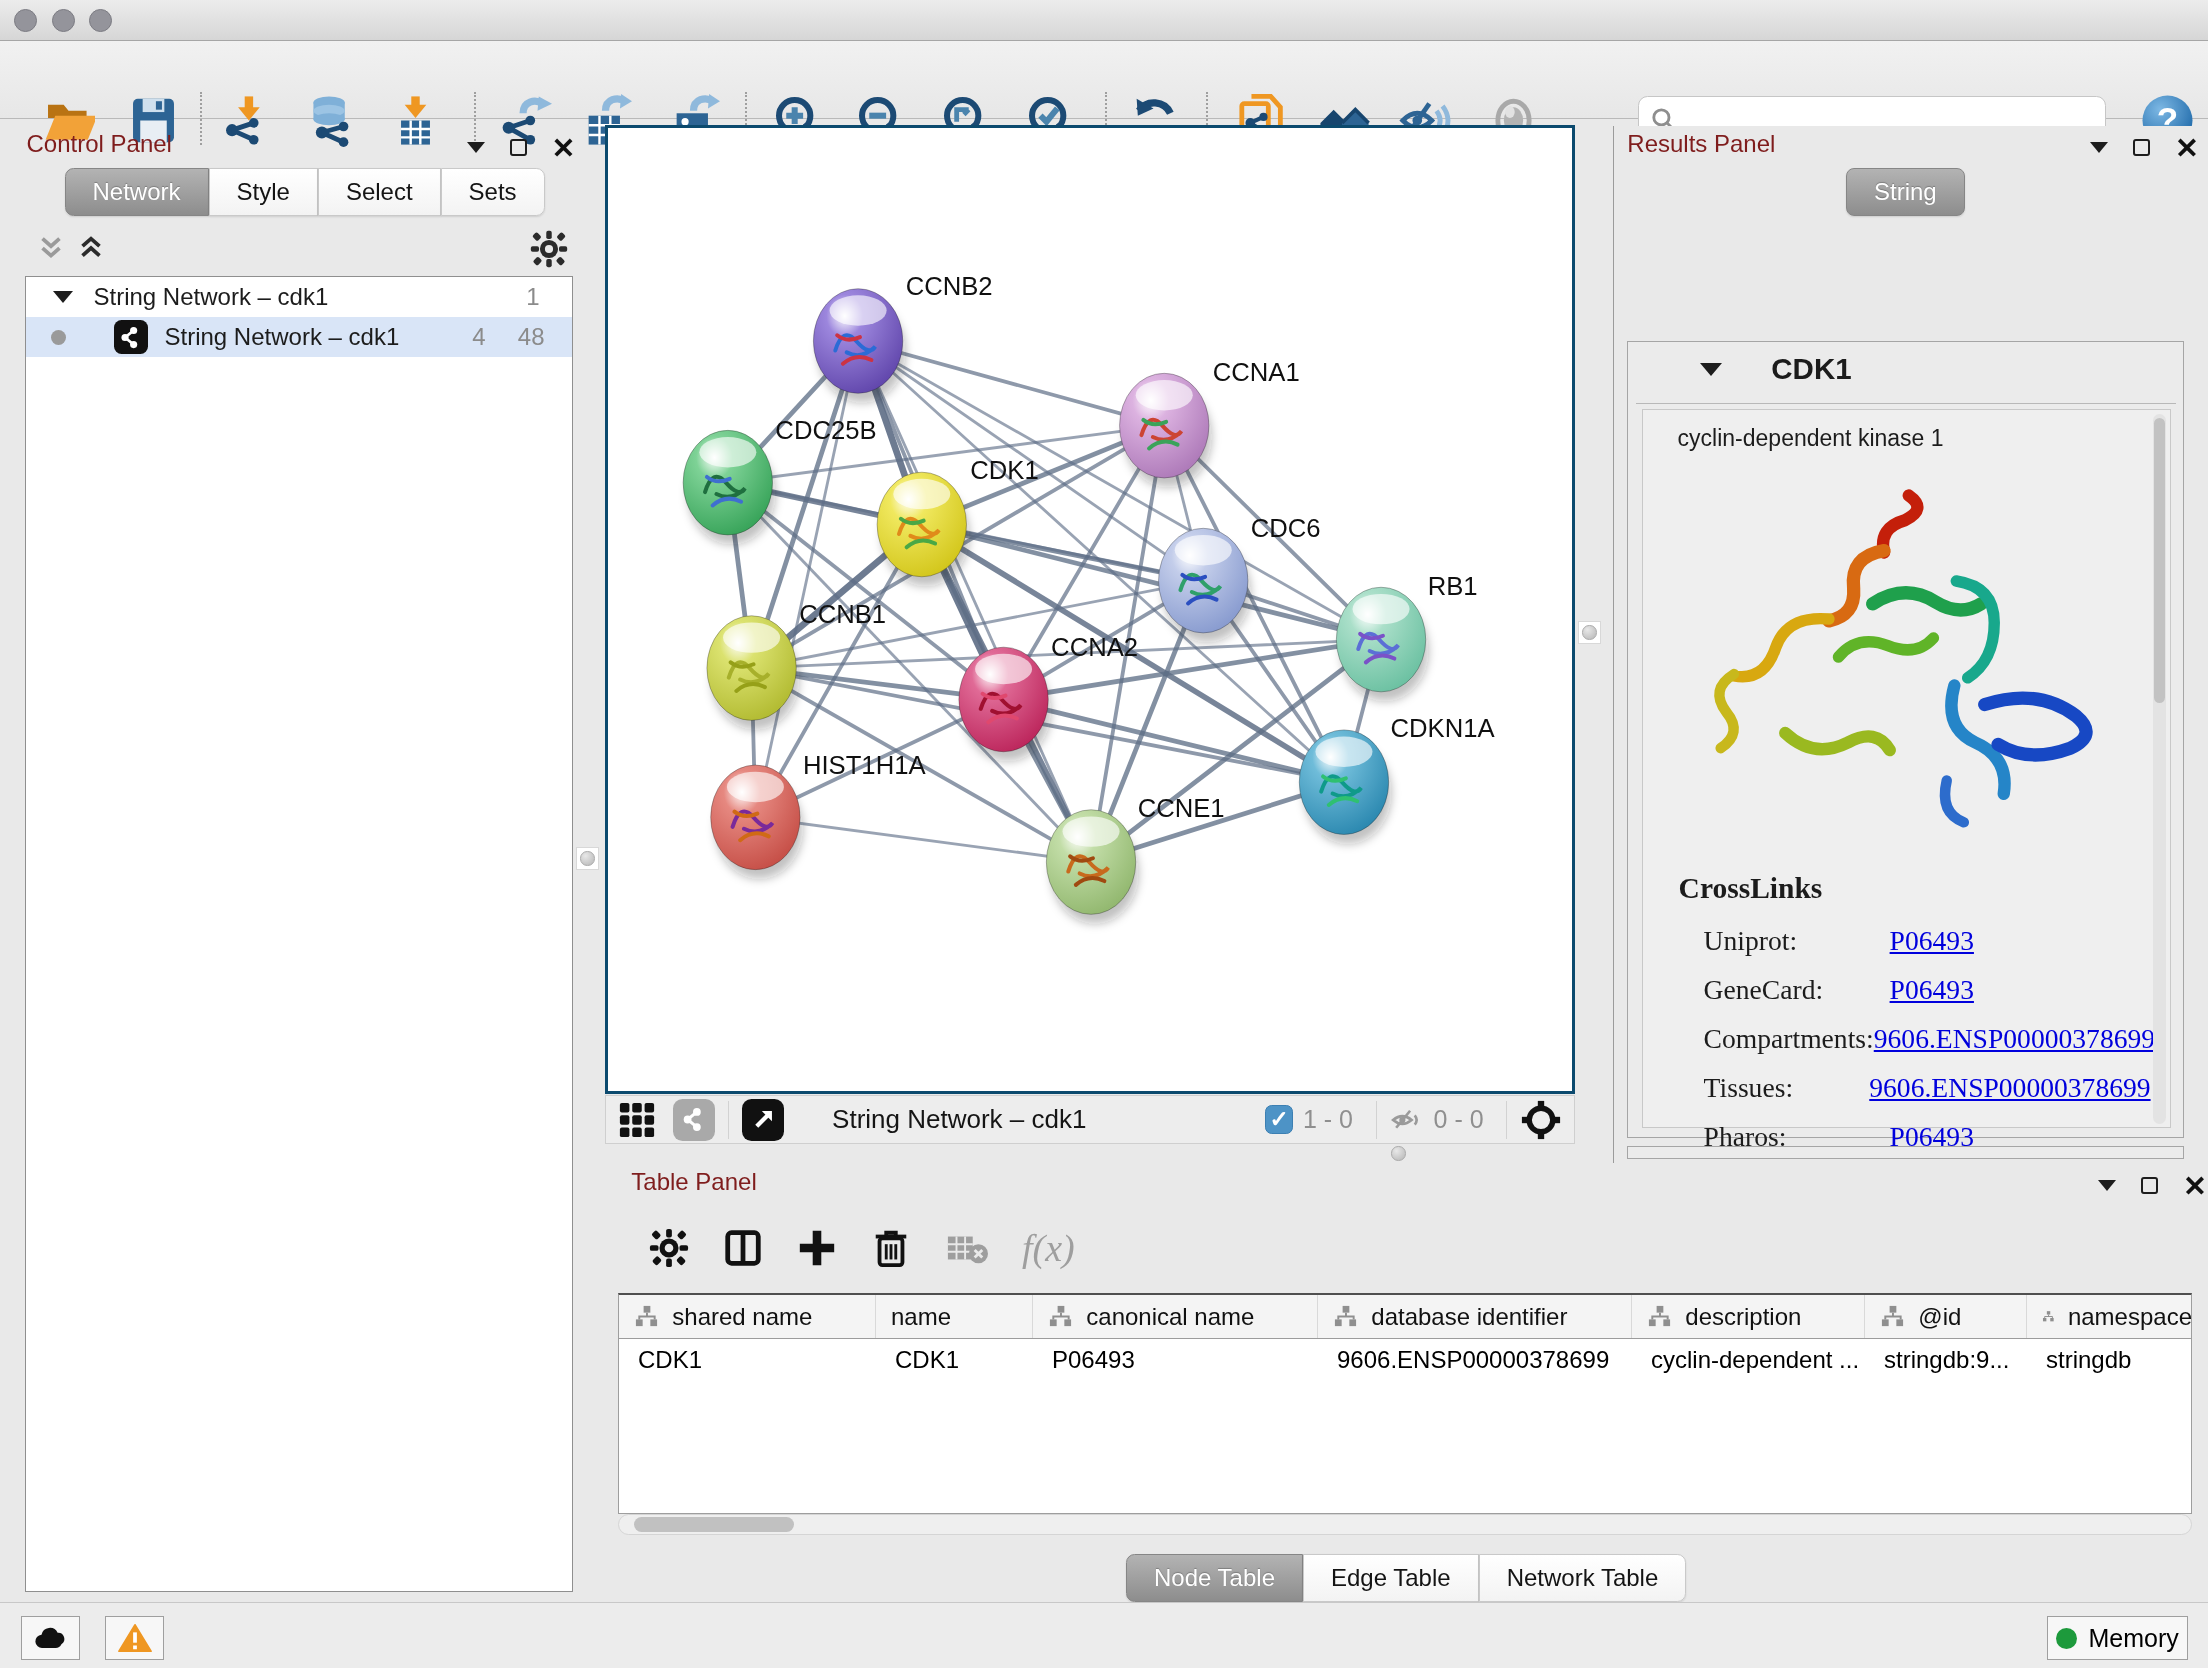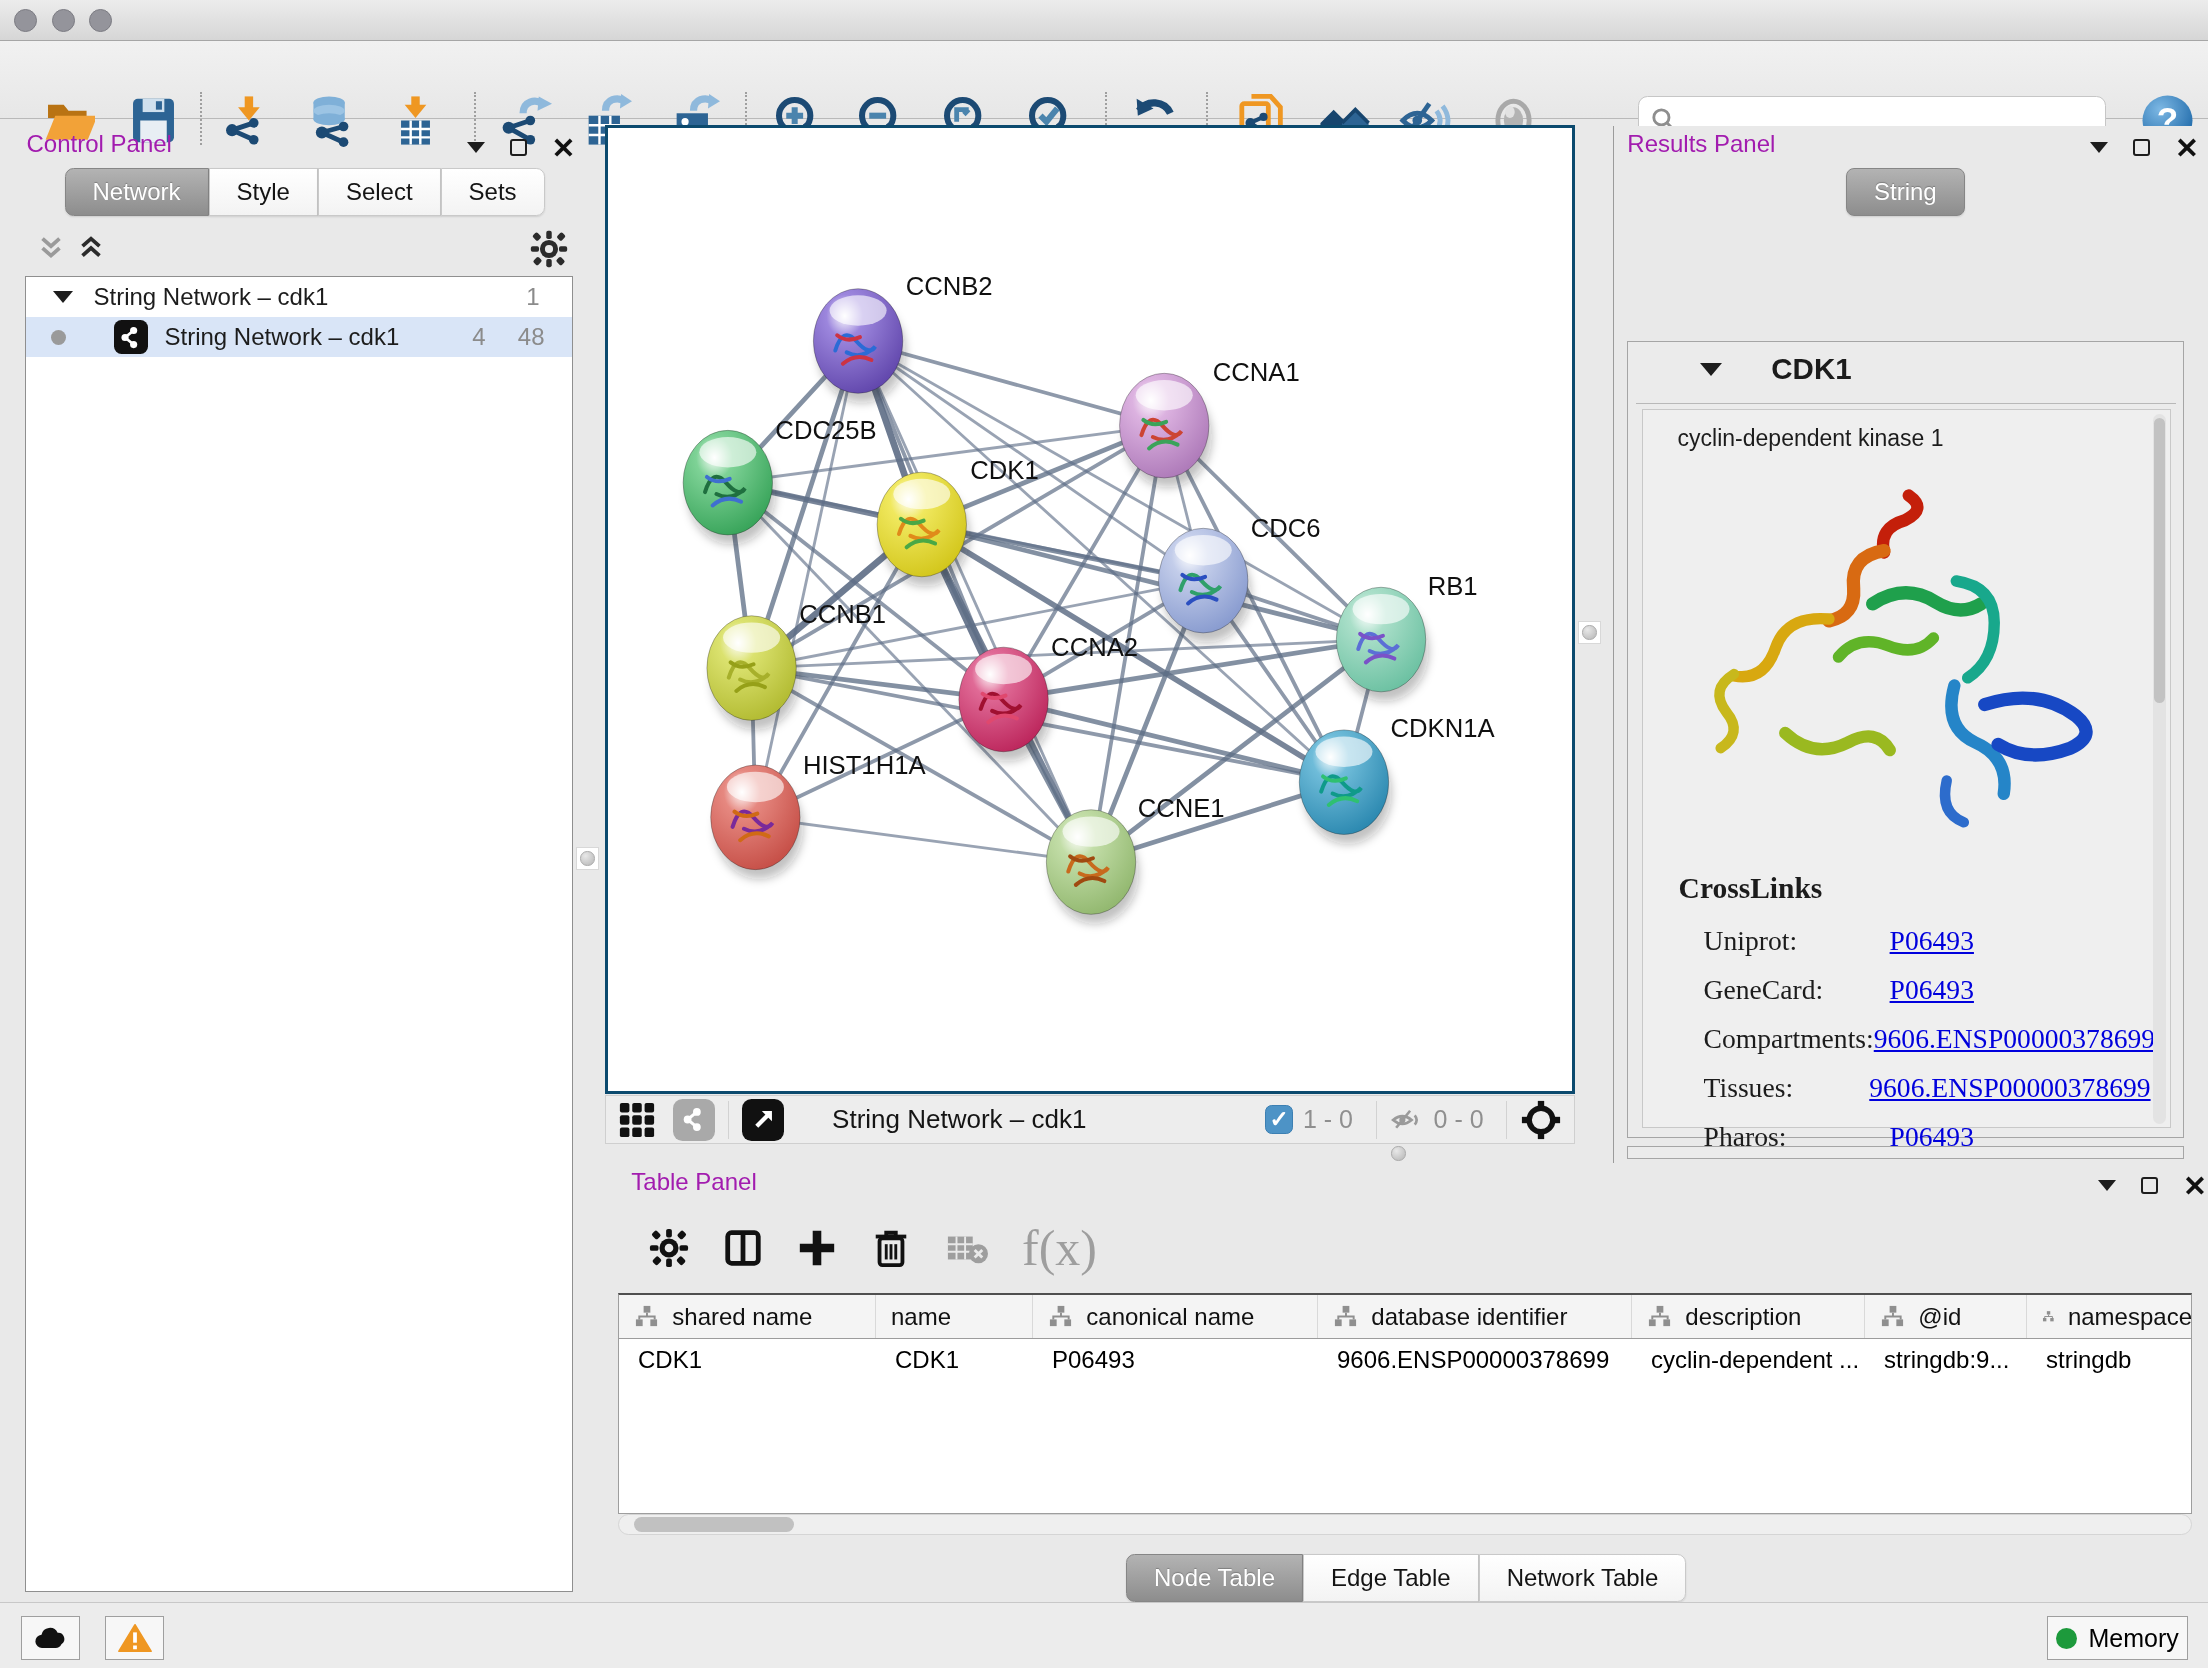--- a/index.html
+++ b/index.html
@@ -10,21 +10,21 @@
 #titlebar{left:0;top:0;width:2208px;height:41px;background:linear-gradient(#ececec,#d6d6d6);border-bottom:1px solid #a6a6a6;display:flex;align-items:center}
 .tlight{width:23px;height:23px;border-radius:50%;background:#94949b;border:1px solid #7c7c83;margin-left:14.3px}
 #win-title{position:absolute;left:0;right:0;text-align:center;font-size:27px;color:#3a3a3a}
 
 #toolbar{left:0;top:41px;width:2208px;height:78px;background:linear-gradient(#f1f1f1,#e7e7e7);border-bottom:1px solid #b9b9b9}
 .tbtn{position:absolute;top:48px;width:63px;height:63px;background:none;border:none;display:flex;align-items:center;justify-content:center;cursor:pointer}
 .tsep{position:absolute;top:51px;width:0;height:53px;border-left:2.9px dotted #9f9f9f}
 #searchbox{position:absolute;left:1638px;top:55px;width:468px;height:49px;background:#fff;border:1.9px solid #c6c6c6;border-radius:9.5px;display:flex;align-items:center;padding-left:11.4px}
 #searchbox input{border:none;outline:none;font-size:24px;width:399px;background:transparent;font-family:"Liberation Sans",sans-serif}
 
-.panel-hdr{font-size:24px;color:#a21caf}
+.panel-hdr{font-size:24px;color:#7f1d1d}
 .winctl{position:absolute;display:flex;align-items:center;gap:25px}
 .tri-down{width:0;height:0;border-left:9.5px solid transparent;border-right:9.5px solid transparent;border-top:11.4px solid #1d1d1d}
 .float-box{width:17px;height:17px;border:2.9px solid #1d1d1d;border-radius:2.9px;background:transparent}
 .close-x{font-size:28.5px;font-weight:bold;color:#111;line-height:1}
 .tabgrp{display:flex}
 .tab{height:48px;display:flex;align-items:center;justify-content:center;background:linear-gradient(#ffffff,#f3f3f3);border:1px solid #c9c9c9;color:#141414;font-size:24px;padding:0 27px;box-shadow:0 1px 1.9px rgba(0,0,0,.12)}
 .tab.sel{background:linear-gradient(#b3b3b3,#8d8d8d);color:#fff;border-color:#868686;text-shadow:0 -1px 1px rgba(0,0,0,.25)}
 .tab:first-child{border-radius:8.6px 0 0 8.6px}
 .tab:last-child{border-radius:0 8.6px 8.6px 0}
 .pushbtn{background:linear-gradient(#ffffff,#f5f5f5);border:1px solid #c2c2c2;border-radius:9.5px;box-shadow:0 1px 2.9px rgba(0,0,0,.2);font-size:25px;color:#0d0d0d;display:flex;align-items:center;justify-content:center;cursor:pointer;font-family:"Liberation Sans",sans-serif}
@@ -696,21 +696,21 @@
         <line x1="17" y1="18" x2="17" y2="34" stroke="#111" stroke-width="3"></line>
         <line x1="22" y1="18" x2="22" y2="34" stroke="#111" stroke-width="3"></line>
         <line x1="27" y1="18" x2="27" y2="34" stroke="#111" stroke-width="3"></line>
       </svg>
     <svg width="46" height="42" viewBox="0 0 48 44">
         <rect x="4" y="10" width="26" height="24" fill="#9e9e9e"></rect>
         <path d="M4 18 h26 M4 26 h26 M13 10 v24 M22 10 v24" stroke="#e9e9e9" stroke-width="2"></path>
         <circle cx="36" cy="28" r="10" fill="#9e9e9e"></circle>
         <path d="M32 24 l8 8 M40 24 l-8 8" stroke="#e9e9e9" stroke-width="3"></path>
       </svg>
-    <span class="serif" style="font-size:50px;color:#9e9e9e">f(x)</span>
+    <span class="serif" style="font-style:italic;font-size:38px;color:#9e9e9e">f(x)</span>
   </div>
 
   <div id="ttable">
     <div class="throw" id="thead">
         <div class="thcell" style="width: 257px;">
           <svg width="25" height="25" viewBox="0 0 26 26">
             <rect x="10" y="2" width="7" height="7" fill="#8f8f8f"></rect>
             <rect x="2" y="16" width="7" height="7" fill="#8f8f8f"></rect>
             <rect x="17" y="16" width="7" height="7" fill="#8f8f8f"></rect>
             <path d="M13.5 9 v4 M5.5 16 v-3 h16 v3" stroke="#8f8f8f" stroke-width="2" fill="none"></path>

